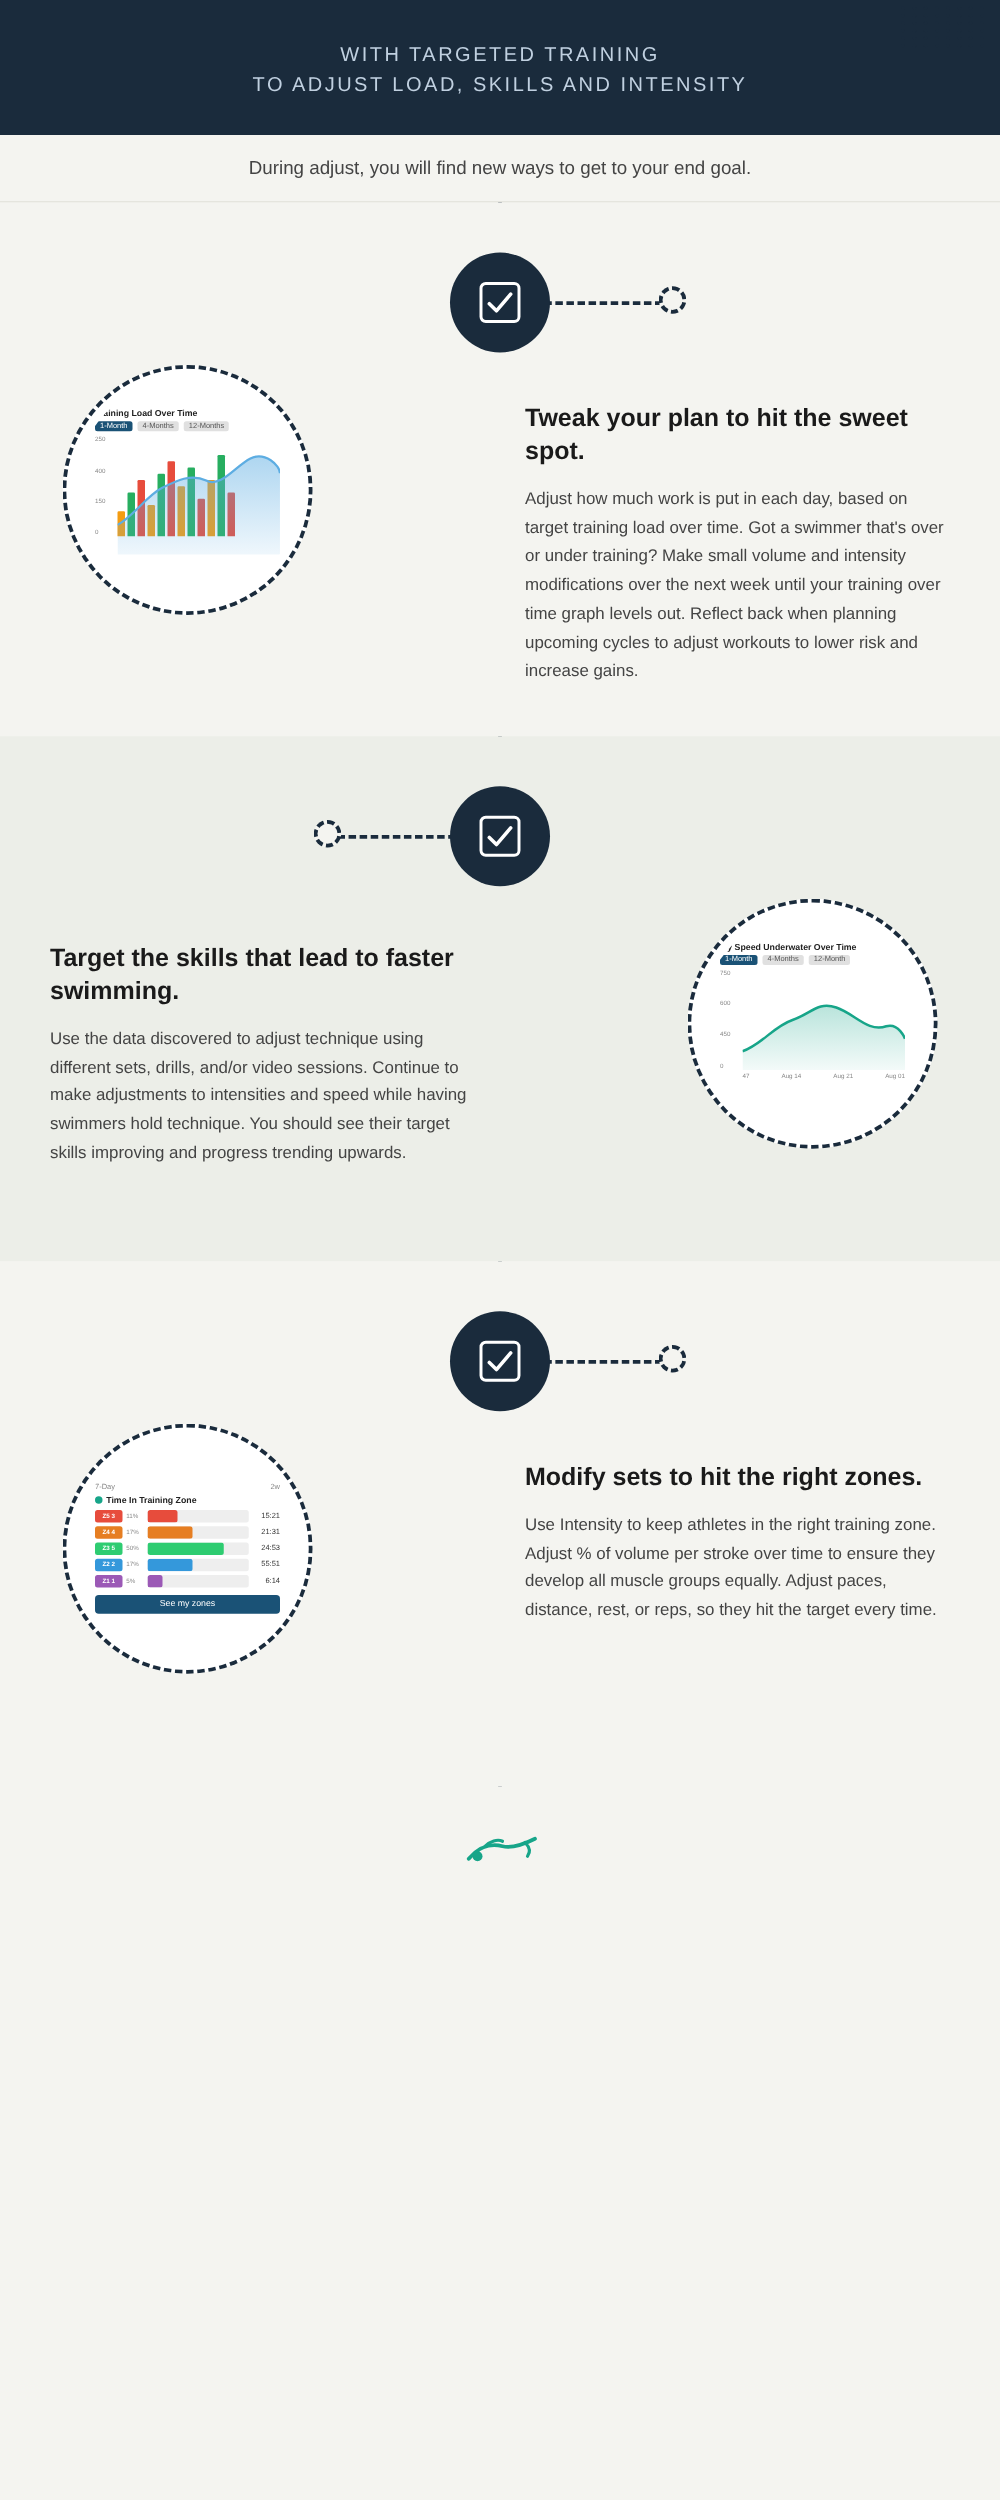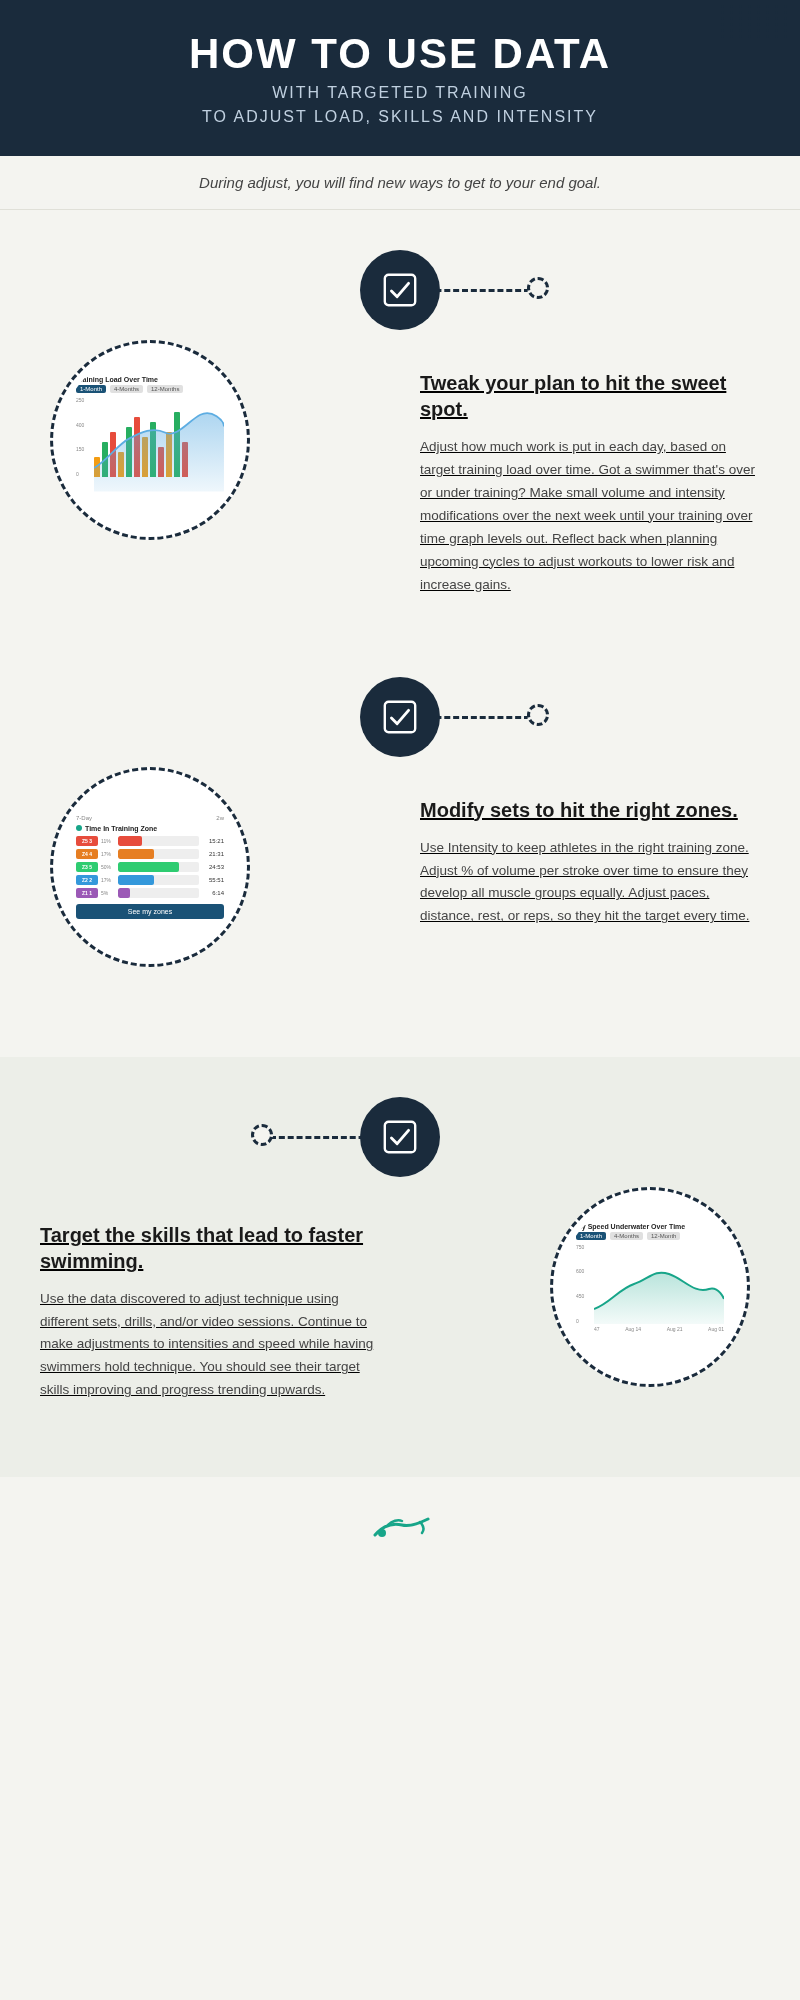--- a/index.html
+++ b/index.html
@@ -35,21 +35,20 @@
     }
     .subtitle-bar {
       background: #f4f4f0;
       padding: 18px 80px;
       text-align: center;
       border-bottom: 1px solid #e0e0d8;
     }
     .subtitle-bar p {
       color: #444;
       font-size: 15px;
-      font-style: italic;
     }
 
     
     .content {
       position: relative;
       padding: 0;
     }
 
     
     .timeline-line {
@@ -167,21 +166,20 @@
       overflow: hidden;
       background: white;
       display: flex;
       align-items: center;
       justify-content: center;
     }
 
     
     .text-content {
       margin-top: 100px;
-      text-decoration: underline;
     }
     .text-content h3 {
       font-size: 20px;
       font-weight: 800;
       color: #1a1a1a;
       line-height: 1.3;
       margin-bottom: 14px;
     }
     .text-content p {
       font-size: 13.5px;
@@ -441,21 +439,20 @@
       <div class="dot"></div>
     <div class="dot"></div>
       <div class="dot"></div>
       <div class="dot"></div>
       <div class="dot"></div>
       <div class="dot"></div>
       <div class="dot"></div>
       <div class="dot"></div>
       <div class="dot"></div>
   </div>
-  <h1>HOW TO USE DATA</h1>
   <h2>WITH TARGETED TRAINING</h2>
   <h2>TO ADJUST LOAD, SKILLS AND INTENSITY</h2>
 </div>
 <div class="subtitle-bar">
   <p>During adjust, you will find new ways to get to your end goal.</p>
 </div>
 
 <div class="content">
   <div class="timeline-line"></div>
 
@@ -516,99 +513,20 @@
             </div>
           </div>
         </div>
       </div>
     </div>
 
     <div class="right-panel">
       <div class="text-content">
         <h3>Tweak your plan to hit the sweet spot.</h3>
         <p>Adjust how much work is put in each day, based on target training load over time. Got a swimmer that's over or under training? Make small volume and intensity modifications over the next week until your training over time graph levels out. Reflect back when planning upcoming cycles to adjust workouts to lower risk and increase gains.</p>
-      </div>
-    </div>
-  </div>
-
-  <div class="section section-3">
-
-    <div class="dashed-line-right"></div>
-    <div class="dashed-end-right"></div>
-
-    <div class="checkpoint">
-      <svg viewBox="0 0 40 40" fill="none" xmlns="http://www.w3.org/2000/svg">
-        <rect x="4" y="4" width="32" height="32" rx="4" stroke="white" stroke-width="2.5"></rect>
-        <polyline points="11,21 17,27 29,13" stroke="white" stroke-width="3" stroke-linecap="round" stroke-linejoin="round"></polyline>
-      </svg>
-    </div>
-
-    <div class="left-panel">
-      <div class="chart-circle" style="margin-left:10px;">
-        <div class="chart-inner">
-          <div class="zone-chart">
-            <div class="zone-header">
-              <span>7-Day</span>
-              <span>2w</span>
-            </div>
-            <div class="zone-title">
-              <div class="zone-dot"></div>
-              <span>Time In Training Zone</span>
-            </div>
-
-            <div class="zone-row">
-              <div class="zone-badge" style="background:#e74c3c;">Z5 3</div>
-              <span style="font-size:5px;color:#888;width:14px;">11%</span>
-              <div class="zone-bar-container">
-                <div class="zone-bar-fill" style="width:30%;background:#e74c3c;"></div>
-              </div>
-              <span class="zone-time">15:21</span>
-            </div>
-            <div class="zone-row">
-              <div class="zone-badge" style="background:#e67e22;">Z4 4</div>
-              <span style="font-size:5px;color:#888;width:14px;">17%</span>
-              <div class="zone-bar-container">
-                <div class="zone-bar-fill" style="width:45%;background:#e67e22;"></div>
-              </div>
-              <span class="zone-time">21:31</span>
-            </div>
-            <div class="zone-row">
-              <div class="zone-badge" style="background:#2ecc71;">Z3 5</div>
-              <span style="font-size:5px;color:#888;width:14px;">50%</span>
-              <div class="zone-bar-container">
-                <div class="zone-bar-fill" style="width:75%;background:#2ecc71;"></div>
-              </div>
-              <span class="zone-time">24:53</span>
-            </div>
-            <div class="zone-row">
-              <div class="zone-badge" style="background:#3498db;">Z2 2</div>
-              <span style="font-size:5px;color:#888;width:14px;">17%</span>
-              <div class="zone-bar-container">
-                <div class="zone-bar-fill" style="width:45%;background:#3498db;"></div>
-              </div>
-              <span class="zone-time">55:51</span>
-            </div>
-            <div class="zone-row">
-              <div class="zone-badge" style="background:#9b59b6;">Z1 1</div>
-              <span style="font-size:5px;color:#888;width:14px;">5%</span>
-              <div class="zone-bar-container">
-                <div class="zone-bar-fill" style="width:15%;background:#9b59b6;"></div>
-              </div>
-              <span class="zone-time">6:14</span>
-            </div>
-            <div class="see-zones-btn">See my zones</div>
-          </div>
-        </div>
-      </div>
-    </div>
-
-    <div class="right-panel">
-      <div class="text-content">
-        <h3>Modify sets to hit the right zones.</h3>
-        <p>Use Intensity to keep athletes in the right training zone. Adjust % of volume per stroke over time to ensure they develop all muscle groups equally. Adjust paces, distance, rest, or reps, so they hit the target every time.</p>
       </div>
     </div>
   </div>
 
   <div class="section section-2 section-2">
 
     <div class="dashed-line-left"></div>
     <div class="dashed-end-left"></div>
 
     <div class="checkpoint">
@@ -658,20 +576,99 @@
               <span>Aug 14</span>
               <span>Aug 21</span>
               <span>Aug 01</span>
             </div>
           </div>
         </div>
       </div>
     </div>
   </div>
 
+  <div class="section section-3">
+
+    <div class="dashed-line-right"></div>
+    <div class="dashed-end-right"></div>
+
+    <div class="checkpoint">
+      <svg viewBox="0 0 40 40" fill="none" xmlns="http://www.w3.org/2000/svg">
+        <rect x="4" y="4" width="32" height="32" rx="4" stroke="white" stroke-width="2.5"></rect>
+        <polyline points="11,21 17,27 29,13" stroke="white" stroke-width="3" stroke-linecap="round" stroke-linejoin="round"></polyline>
+      </svg>
+    </div>
+
+    <div class="left-panel">
+      <div class="chart-circle" style="margin-left:10px;">
+        <div class="chart-inner">
+          <div class="zone-chart">
+            <div class="zone-header">
+              <span>7-Day</span>
+              <span>2w</span>
+            </div>
+            <div class="zone-title">
+              <div class="zone-dot"></div>
+              <span>Time In Training Zone</span>
+            </div>
+
+            <div class="zone-row">
+              <div class="zone-badge" style="background:#e74c3c;">Z5 3</div>
+              <span style="font-size:5px;color:#888;width:14px;">11%</span>
+              <div class="zone-bar-container">
+                <div class="zone-bar-fill" style="width:30%;background:#e74c3c;"></div>
+              </div>
+              <span class="zone-time">15:21</span>
+            </div>
+            <div class="zone-row">
+              <div class="zone-badge" style="background:#e67e22;">Z4 4</div>
+              <span style="font-size:5px;color:#888;width:14px;">17%</span>
+              <div class="zone-bar-container">
+                <div class="zone-bar-fill" style="width:45%;background:#e67e22;"></div>
+              </div>
+              <span class="zone-time">21:31</span>
+            </div>
+            <div class="zone-row">
+              <div class="zone-badge" style="background:#2ecc71;">Z3 5</div>
+              <span style="font-size:5px;color:#888;width:14px;">50%</span>
+              <div class="zone-bar-container">
+                <div class="zone-bar-fill" style="width:75%;background:#2ecc71;"></div>
+              </div>
+              <span class="zone-time">24:53</span>
+            </div>
+            <div class="zone-row">
+              <div class="zone-badge" style="background:#3498db;">Z2 2</div>
+              <span style="font-size:5px;color:#888;width:14px;">17%</span>
+              <div class="zone-bar-container">
+                <div class="zone-bar-fill" style="width:45%;background:#3498db;"></div>
+              </div>
+              <span class="zone-time">55:51</span>
+            </div>
+            <div class="zone-row">
+              <div class="zone-badge" style="background:#9b59b6;">Z1 1</div>
+              <span style="font-size:5px;color:#888;width:14px;">5%</span>
+              <div class="zone-bar-container">
+                <div class="zone-bar-fill" style="width:15%;background:#9b59b6;"></div>
+              </div>
+              <span class="zone-time">6:14</span>
+            </div>
+            <div class="see-zones-btn">See my zones</div>
+          </div>
+        </div>
+      </div>
+    </div>
+
+    <div class="right-panel">
+      <div class="text-content">
+        <h3>Modify sets to hit the right zones.</h3>
+        <p>Use Intensity to keep athletes in the right training zone. Adjust % of volume per stroke over time to ensure they develop all muscle groups equally. Adjust paces, distance, rest, or reps, so they hit the target every time.</p>
+      </div>
+    </div>
+  </div>
+
 </div>
 
 <div class="footer">
   
   <svg width="60" height="40" viewBox="0 0 60 40">
 
     <g fill="#17a589">
 
       <path d="M5,28 C12,20 20,15 32,18 C40,20 50,16 58,12" stroke="#17a589" stroke-width="3" fill="none" stroke-linecap="round"></path>
 

